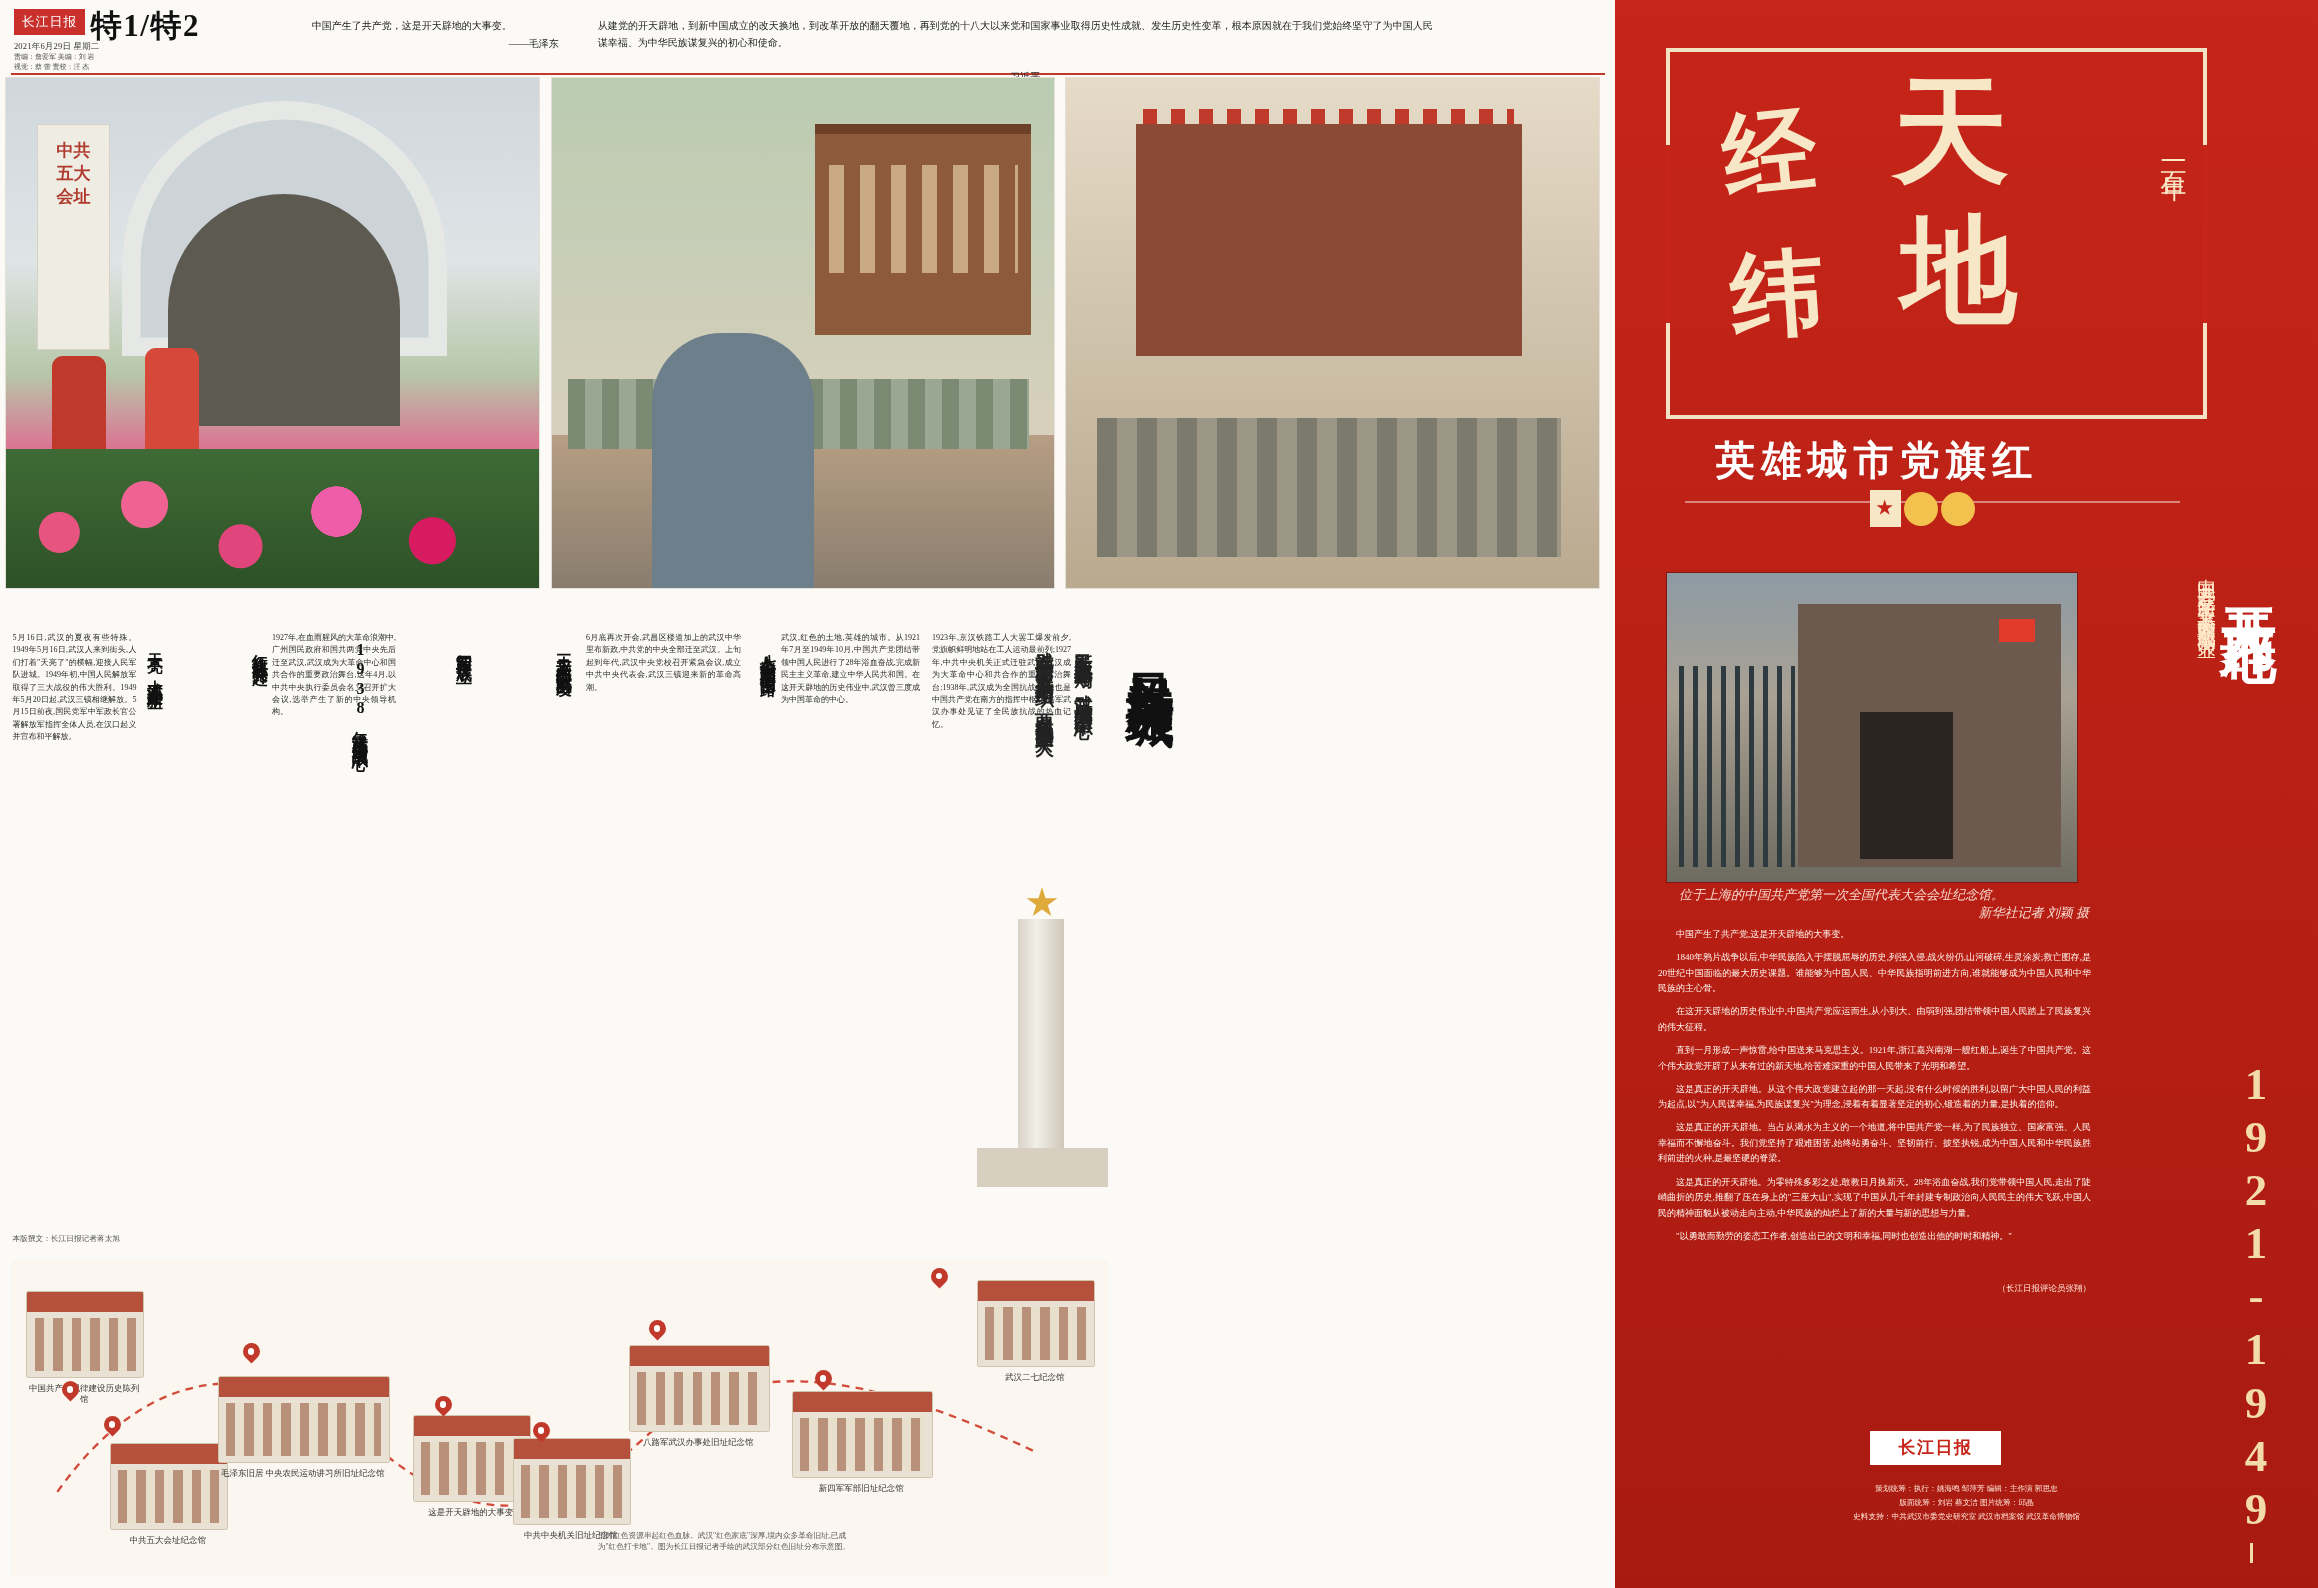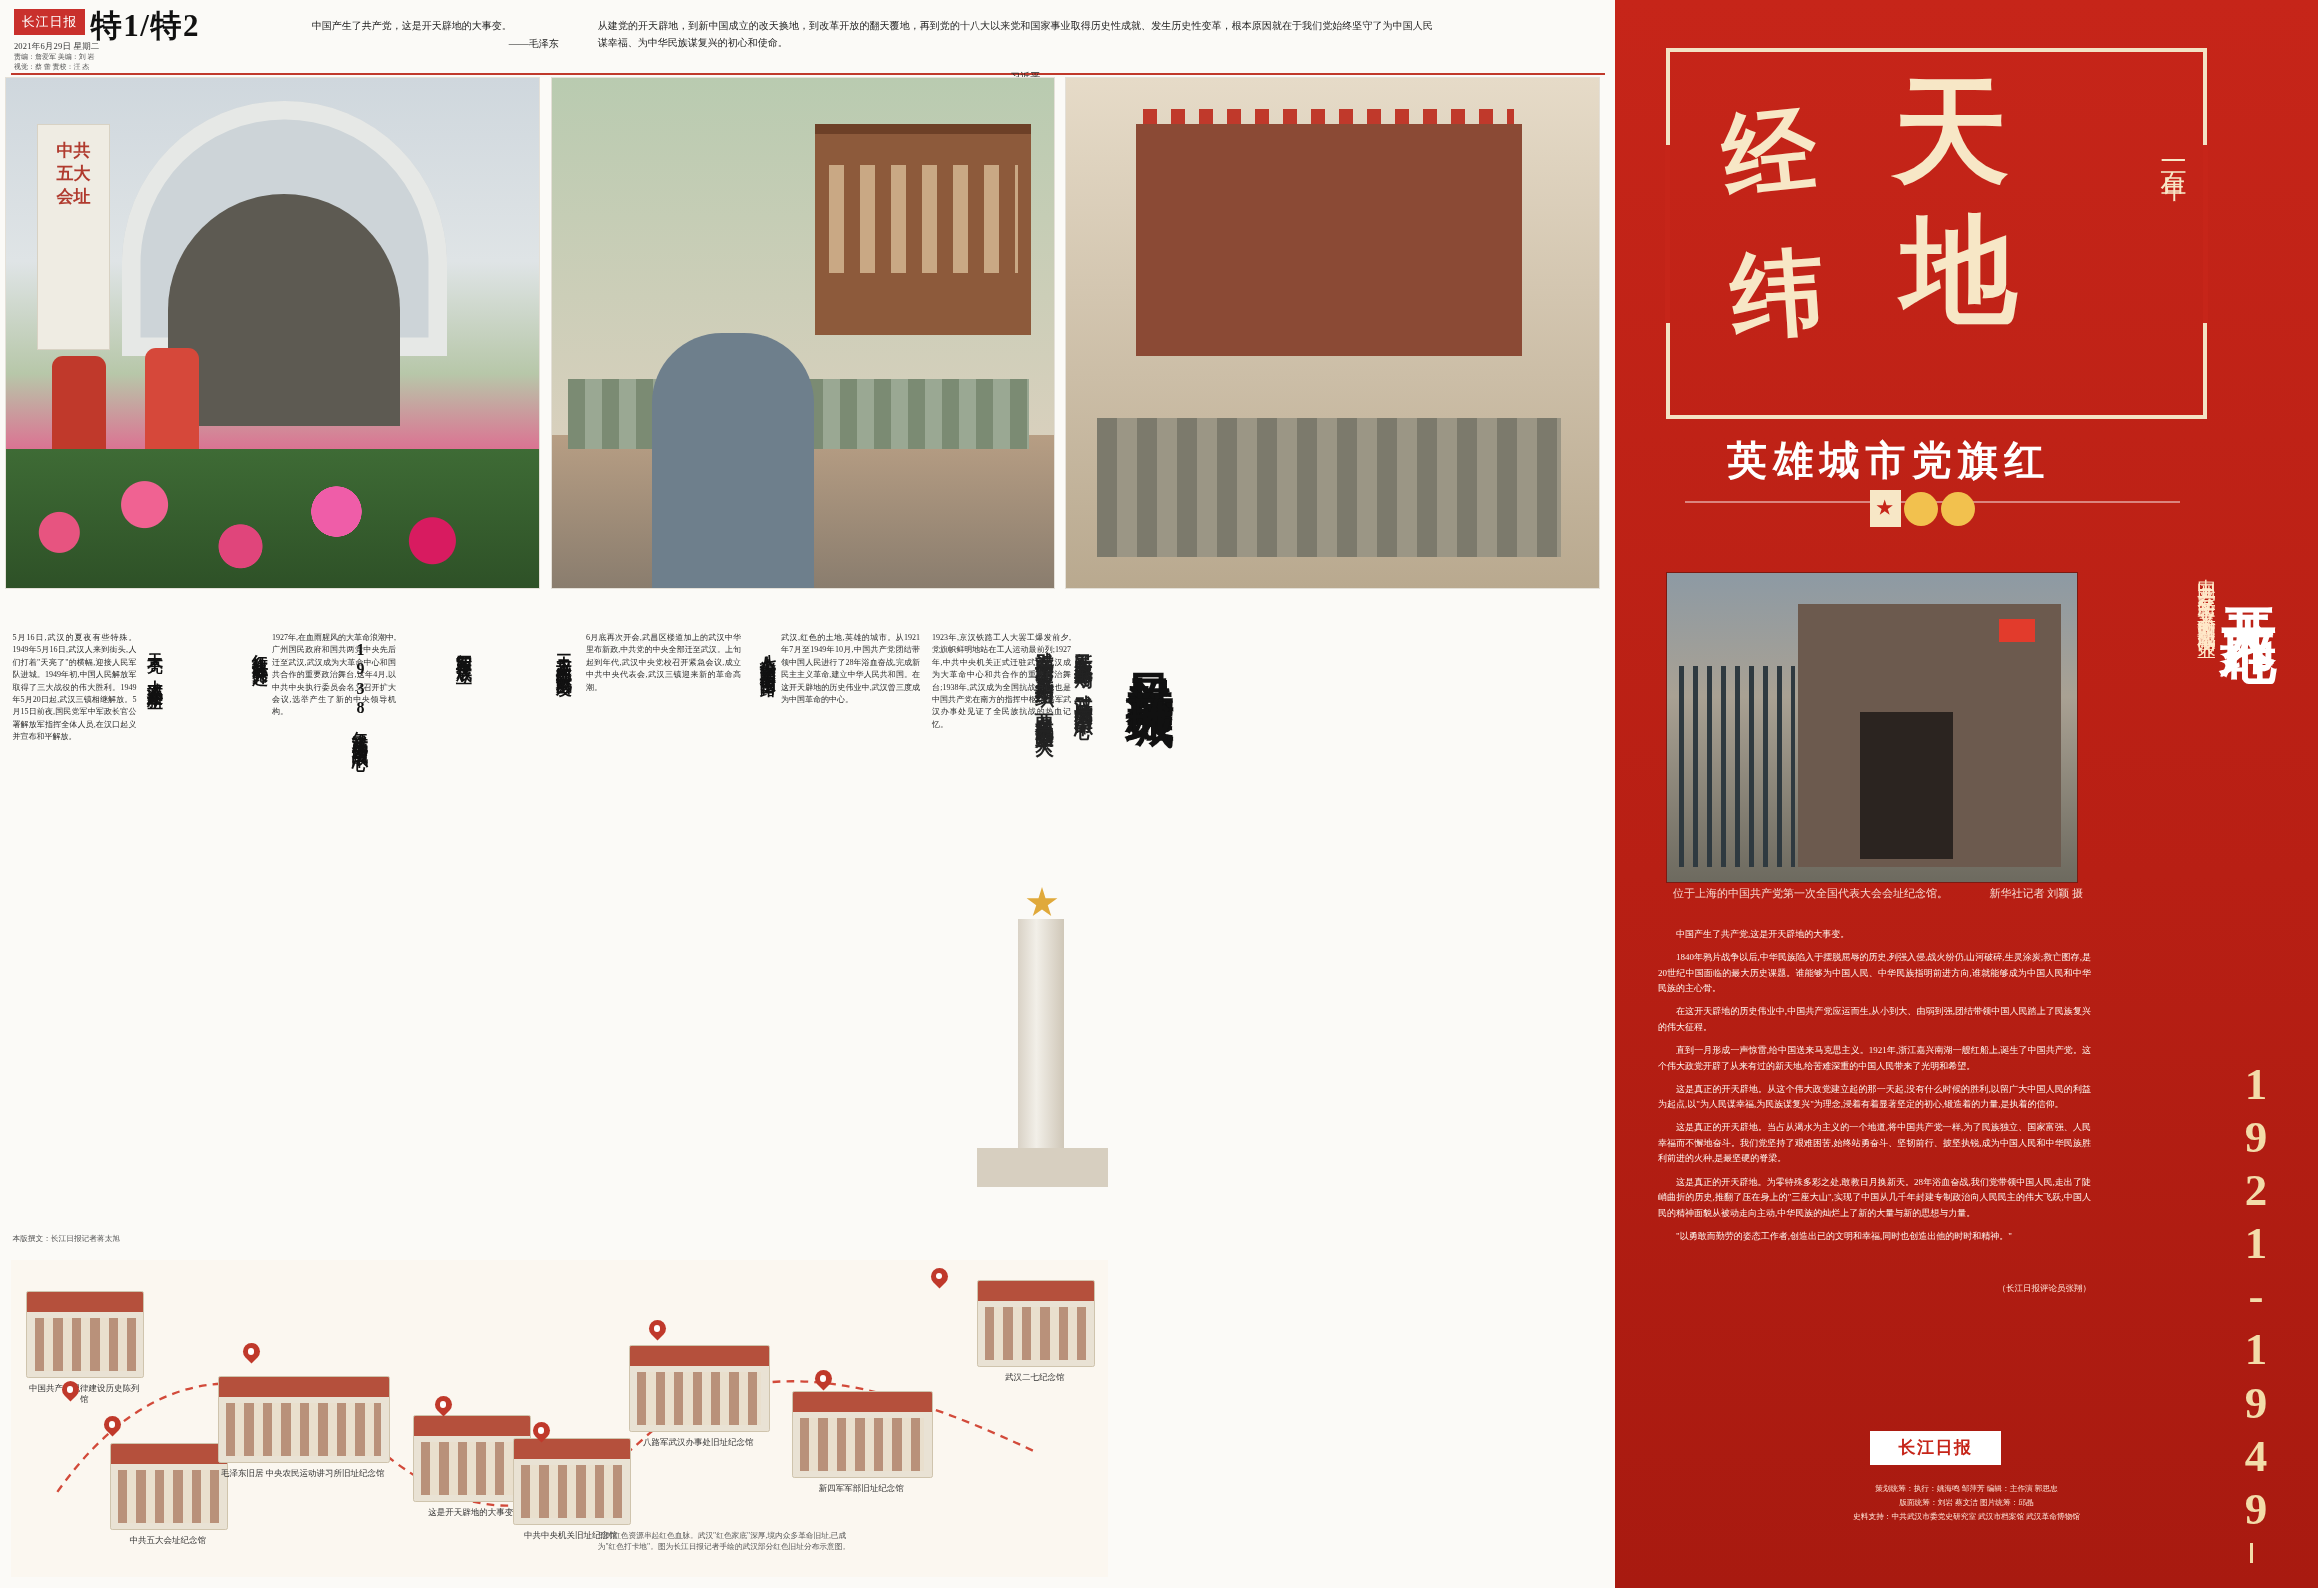--- a/index.html
+++ b/index.html
@@ -77,34 +77,34 @@
   .right-page{position:absolute;left:1615px;top:0;width:703px;height:1588px;background:linear-gradient(180deg,#c62519 0%,#b81f14 55%,#a81a10 100%);}
   .rp-frame{position:absolute;left:51px;top:48px;width:533px;height:363px;border:4.6px solid #f3e3c4;}
   .rp-frame:before{content:"";position:absolute;left:-4.6px;top:93px;width:4.6px;height:178px;background:#c62519;}
   .rp-frame:after{content:"";position:absolute;right:-4.6px;top:93px;width:4.6px;height:178px;background:#c62519;}
   .cal-big{position:absolute;color:#f7e7c6;font-family:"Liberation Serif",serif;font-weight:bold;}
   .cal-jing{left:108px;top:91px;font-size:93px;transform:rotate(-6deg);}
   .cal-tian{left:278px;top:54px;font-size:116px;}
   .cal-wei{left:116px;top:232px;font-size:93px;transform:rotate(-4deg);}
   .cal-di{left:286px;top:193px;font-size:116px;}
   .cal-year{position:absolute;left:541px;top:147px;writing-mode:vertical-rl;text-orientation:upright;font-size:26px;color:#f7e7c6;letter-spacing:4.6px;}
-  .rp-sub{position:absolute;left:112px;top:433px;font-size:40px;font-weight:bold;color:#ffffff;letter-spacing:6.2px;}
+  .rp-sub{position:absolute;left:100px;top:433px;font-size:40px;font-weight:bold;color:#ffffff;letter-spacing:6.2px;}
   .rp-divider{position:absolute;left:70px;top:501px;width:495px;height:1.5px;background:rgba(255,255,255,.45);}
   .emblem{position:absolute;left:255px;top:487px;width:124px;height:43px;}
   .em-circ{position:absolute;top:4.6px;width:34px;height:34px;border-radius:50%;background:#f2c14e;}
   .em1{left:34px;}.em2{left:71px;}
   .em-flag{position:absolute;left:0;top:3.1px;width:31px;height:37px;background:#f7e7c6;clip-path:polygon(0 0,100% 0,100% 100%,0 100%);}
   .em-flag:after{content:"";position:absolute;left:6.2px;top:9.3px;width:17px;height:17px;background:#c62519;clip-path:polygon(50% 0,61% 35%,98% 35%,68% 57%,79% 91%,50% 70%,21% 91%,32% 57%,2% 35%,39% 35%);}
 
   .rp-photo{position:absolute;left:51px;top:572px;width:410px;height:309px;background:linear-gradient(180deg,#8d9aa4 0%,#a9a193 40%,#6d6a5f 100%);border:0.8px solid #7a1a12;overflow:hidden;}
   .rp-photo .gate{position:absolute;left:12.4px;top:93px;width:116px;height:201px;background:repeating-linear-gradient(90deg,#2f3a40 0 4.6px,transparent 4.6px 14px);}
   .rp-photo .wall{position:absolute;left:131px;top:31px;width:263px;height:263px;background:#6c5a4e;}
   .rp-photo .door{position:absolute;left:193px;top:139px;width:93px;height:147px;background:#2b2420;}
   .rp-photo .flag{position:absolute;left:332px;top:46px;width:36px;height:23px;background:#e23b2c;}
-  .rp-photocap{position:absolute;left:58px;top:886px;width:410px;font-size:11px;color:#f6d9cf;}
+  .rp-photocap{position:absolute;left:64px;top:886px;width:410px;font-size:13px;color:#f6d9cf;font-style:italic;}
   .rp-photocap .r{float:right;}
 
   .rp-title{position:absolute;right:31px;top:564px;writing-mode:vertical-rl;text-orientation:upright;font-size:56px;font-weight:bold;color:#ffffff;letter-spacing:6.2px;}
   .rp-title2{position:absolute;right:99px;top:564px;writing-mode:vertical-rl;text-orientation:upright;font-size:18.5px;color:#ffe9c9;letter-spacing:3.1px;}
   .rp-years{position:absolute;right:36px;top:1059px;writing-mode:vertical-rl;text-orientation:upright;font-size:45px;font-weight:bold;color:#f3dca9;letter-spacing:3.1px;}
   .rp-years:after{content:"";position:absolute;left:20px;bottom:-26px;width:3.1px;height:20px;background:#f3dca9;}
 
   .rp-body{position:absolute;left:43px;top:927px;width:433px;font-size:9px;line-height:15.5px;color:#fff6ee;text-align:justify;}
   .rp-body p{margin:0 0 7.7px 0;text-indent:2em;}
   .rp-sign{position:absolute;left:43px;top:1283px;width:433px;text-align:right;font-size:8.5px;color:#ffe6d8;}

